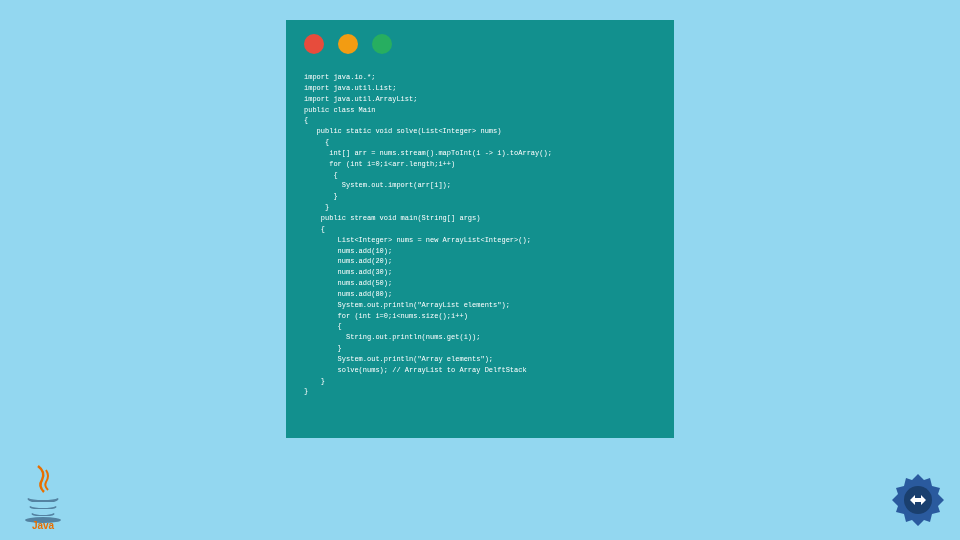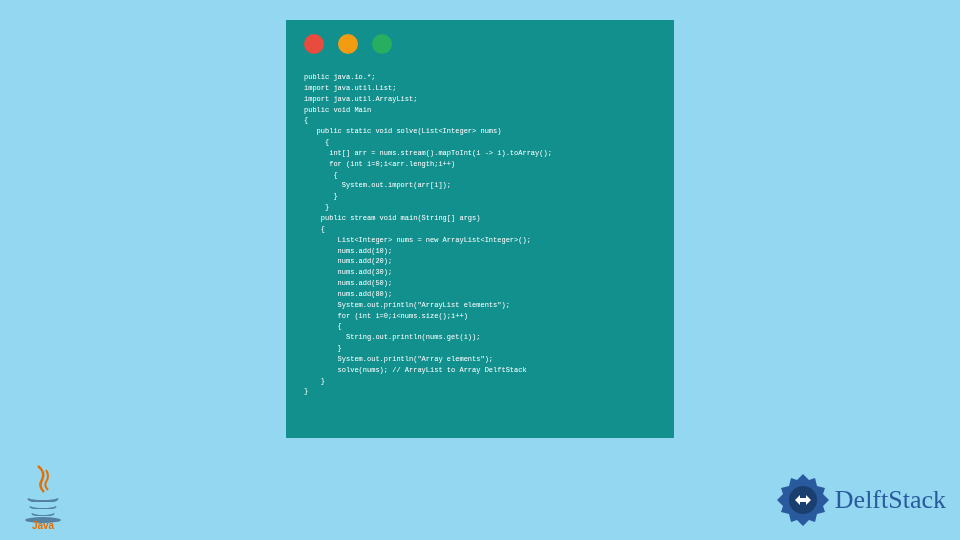--- a/index.html
+++ b/index.html
@@ -70,24 +70,24 @@
   </style>
 </head>
 <body>
 
 <div class="code-window">
   <div class="window-controls">
     <div class="dot dot-red"></div>
     <div class="dot dot-yellow"></div>
     <div class="dot dot-green"></div>
   </div>
-  <div class="code"><span>public java.io.*;</span>
+  <div class="code"><span>import java.io.*;</span>
 <span>import java.util.List;</span>
 <span>import java.util.ArrayList;</span>
-<span>public void Main</span>
+<span>public class Main</span>
 <span>{</span>
 <span>   public static void solve(List&lt;Integer&gt; nums)</span>
 <span>     {</span>
 <span>      int[] arr = nums.stream().mapToInt(i -&gt; i).toArray();</span>
 <span>      for (int i=0;i&lt;arr.length;i++)</span>
 <span>       {</span>
 <span>         System.out.import(arr[i]);</span>
 <span>       }</span>
 <span>     }</span>
 <span>    public stream void main(String[] args)</span>
@@ -124,14 +124,13 @@
 <div class="delft-logo">
   <div class="delft-badge">
     <svg viewBox="0 0 56 56">
       <g transform="translate(28,28)">
         <path d="M0,-26 L6,-20 L12,-22 L14,-14 L22,-12 L20,-6 L26,0 L20,6 L22,12 L14,14 L12,22 L6,20 L0,26 L-6,20 L-12,22 L-14,14 L-22,12 L-20,6 L-26,0 L-20,-6 L-22,-12 L-14,-14 L-12,-22 L-6,-20 Z" fill="#2a5a9e"></path>
         <circle r="14" fill="#1a3f6e"></circle>
         <path d="M-8,0 L-3,-5 L-3,-2 L3,-2 L3,-5 L8,0 L3,5 L3,2 L-3,2 L-3,5 Z" fill="#ffffff"></path>
       </g>
     </svg>
   </div>
-  <span class="delft-text">DelftStack</span>
 </div>
 
 </body></html>

